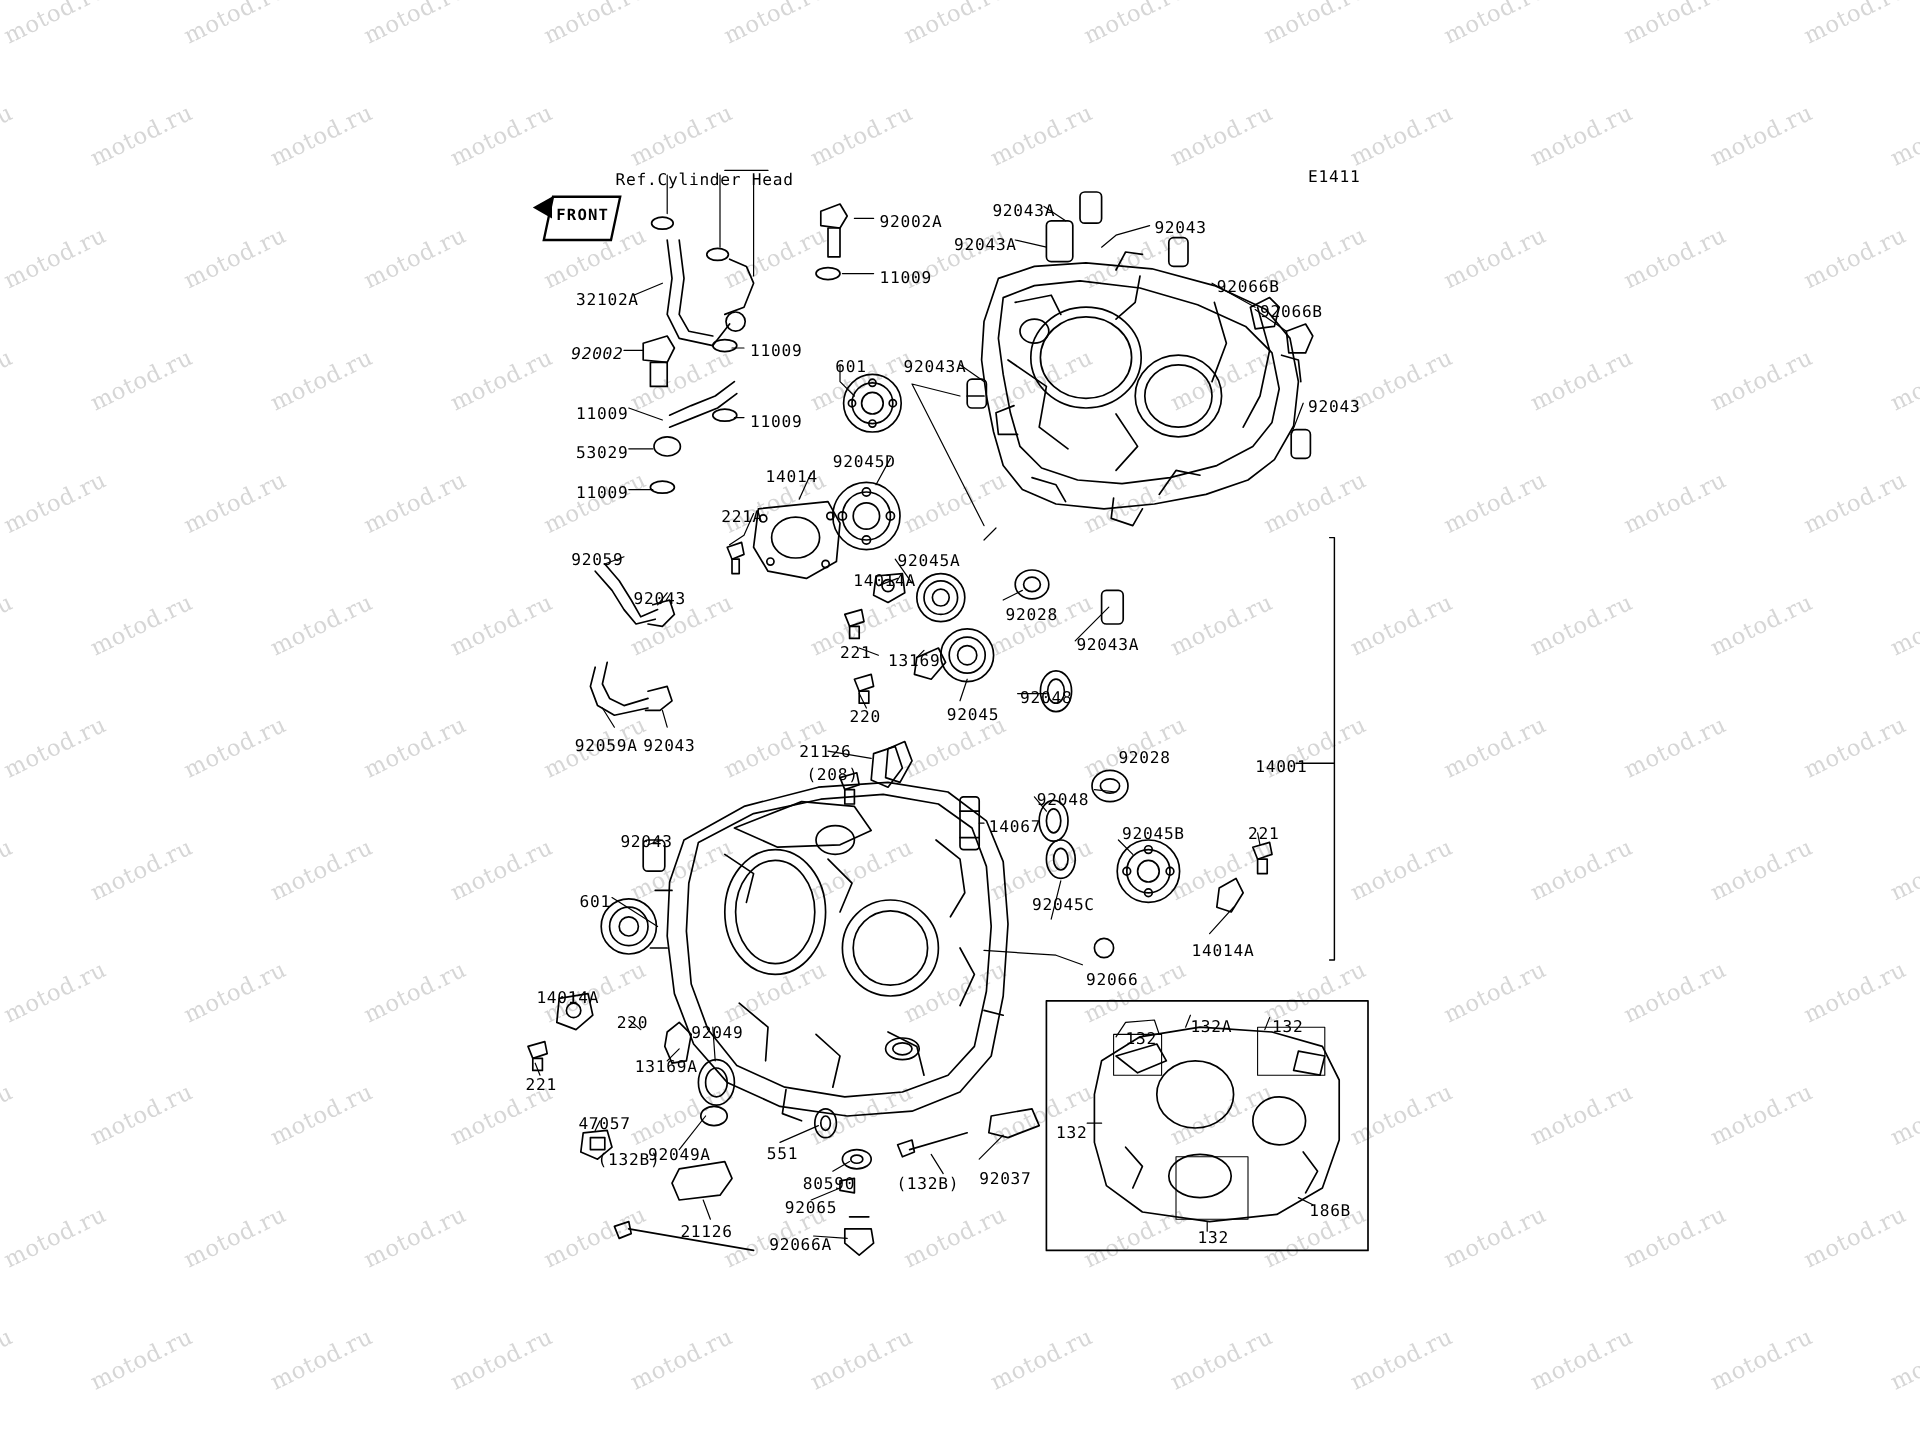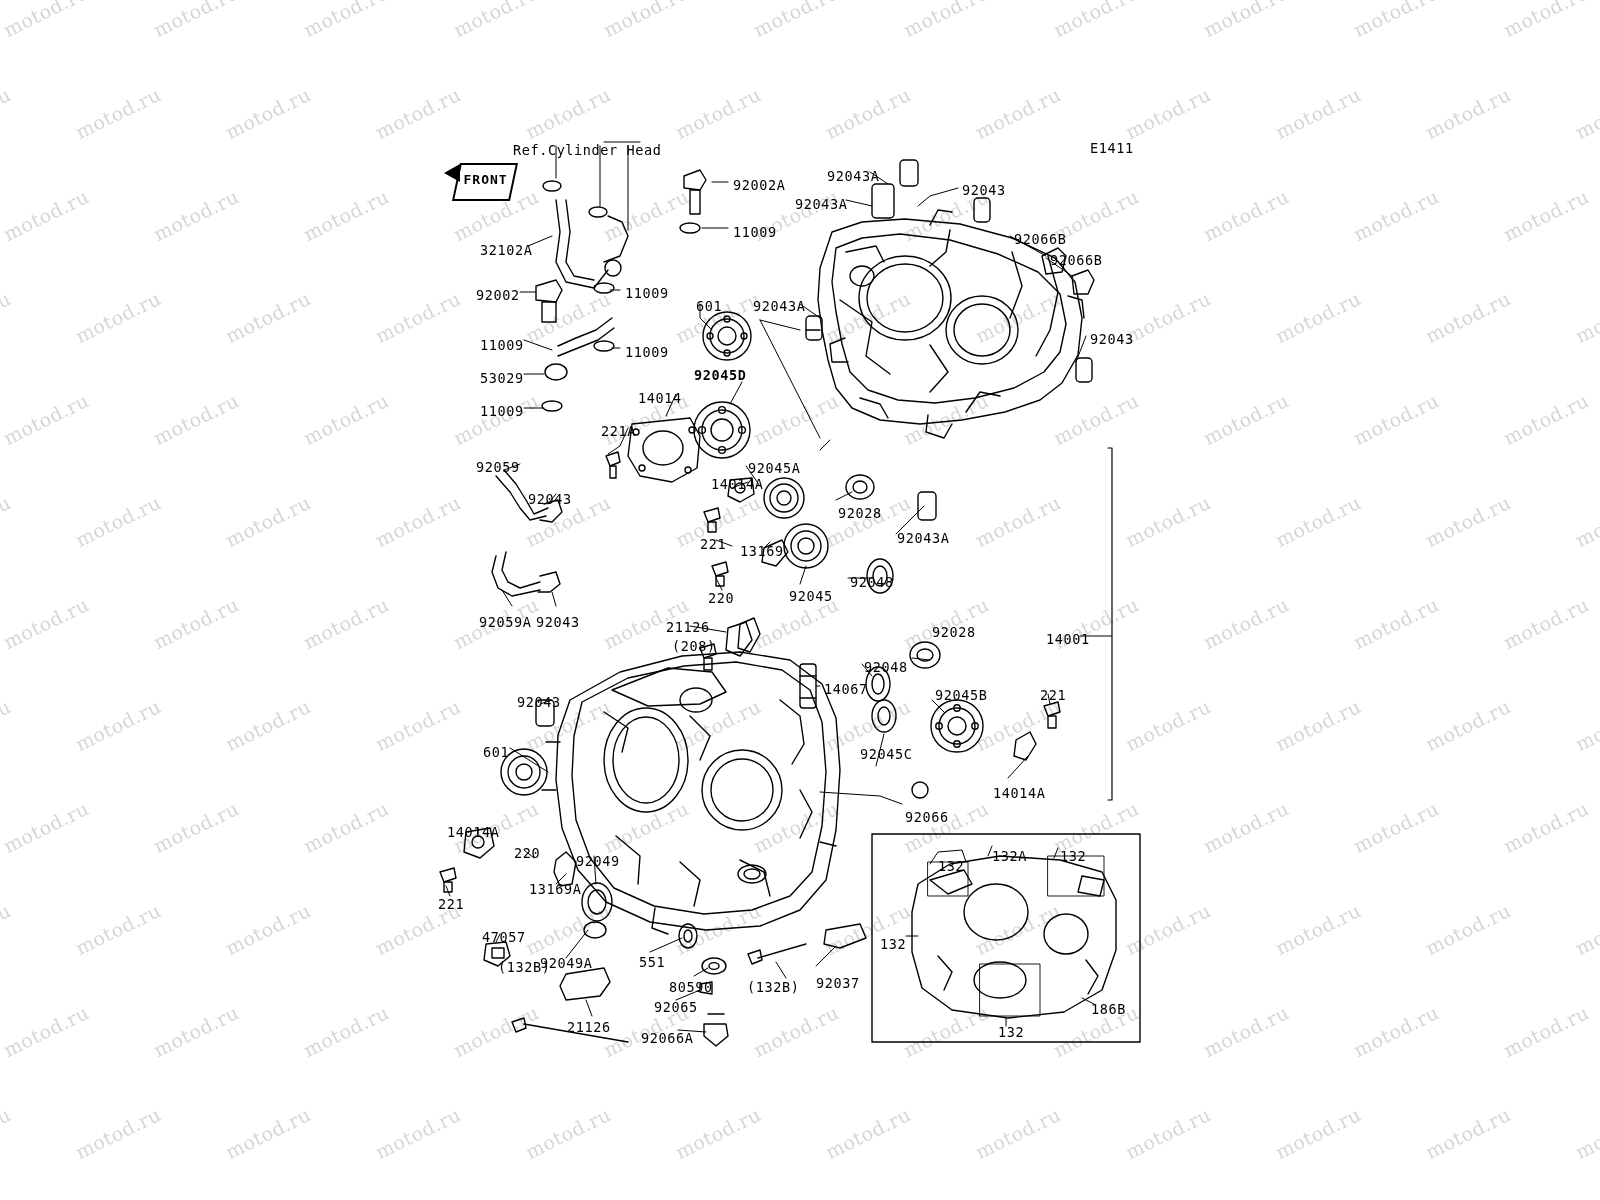--- a/index.html
+++ b/index.html
@@ -507,37 +507,37 @@
 
     <div class="front-badge" style="left:456px;top:163px;">
       <span>FRONT</span>
     </div>
     <div class="front-arrow" style="left:444px;top:164px;"></div>
 
     <div id="labels">
         <div class="lbl" style="left: 513px; top: 142px;">Ref.Cylinder Head</div>
         <div class="lbl" style="left: 1090px; top: 140px;">E1411</div>
         <div class="lbl" style="left: 480px; top: 242px;">32102A</div>
-        <div class="lbl" style="left: 476px; top: 287px;">92002</div>
+        <div class="lbl" style="left: 476px; top: 287px; font-style: italic;">92002</div>
         <div class="lbl" style="left: 480px; top: 337px;">11009</div>
         <div class="lbl" style="left: 480px; top: 370px;">53029</div>
         <div class="lbl" style="left: 480px; top: 403px;">11009</div>
         <div class="lbl" style="left: 625px; top: 285px;">11009</div>
         <div class="lbl" style="left: 625px; top: 344px;">11009</div>
         <div class="lbl" style="left: 733px; top: 177px;">92002A</div>
         <div class="lbl" style="left: 733px; top: 224px;">11009</div>
         <div class="lbl" style="left: 696px; top: 298px;">601</div>
         <div class="lbl" style="left: 827px; top: 168px;">92043A</div>
         <div class="lbl" style="left: 795px; top: 196px;">92043A</div>
         <div class="lbl" style="left: 962px; top: 182px;">92043</div>
         <div class="lbl" style="left: 1014px; top: 231px;">92066B</div>
         <div class="lbl" style="left: 1050px; top: 252px;">92066B</div>
         <div class="lbl" style="left: 1090px; top: 331px;">92043</div>
         <div class="lbl" style="left: 753px; top: 298px;">92043A</div>
-        <div class="lbl" style="left: 694px; top: 367px; font-weight: bold;">92045D</div>
+        <div class="lbl" style="left: 694px; top: 377px;">92045D</div>
         <div class="lbl" style="left: 638px; top: 390px;">14014</div>
         <div class="lbl" style="left: 601px; top: 423px;">221A</div>
         <div class="lbl" style="left: 748px; top: 460px;">92045A</div>
         <div class="lbl" style="left: 711px; top: 476px;">14014A</div>
         <div class="lbl" style="left: 476px; top: 459px;">92059</div>
         <div class="lbl" style="left: 528px; top: 491px;">92043</div>
         <div class="lbl" style="left: 838px; top: 505px;">92028</div>
         <div class="lbl" style="left: 897px; top: 530px;">92043A</div>
         <div class="lbl" style="left: 700px; top: 536px;">221</div>
         <div class="lbl" style="left: 740px; top: 507px; margin-top: 36px;">13169</div>

